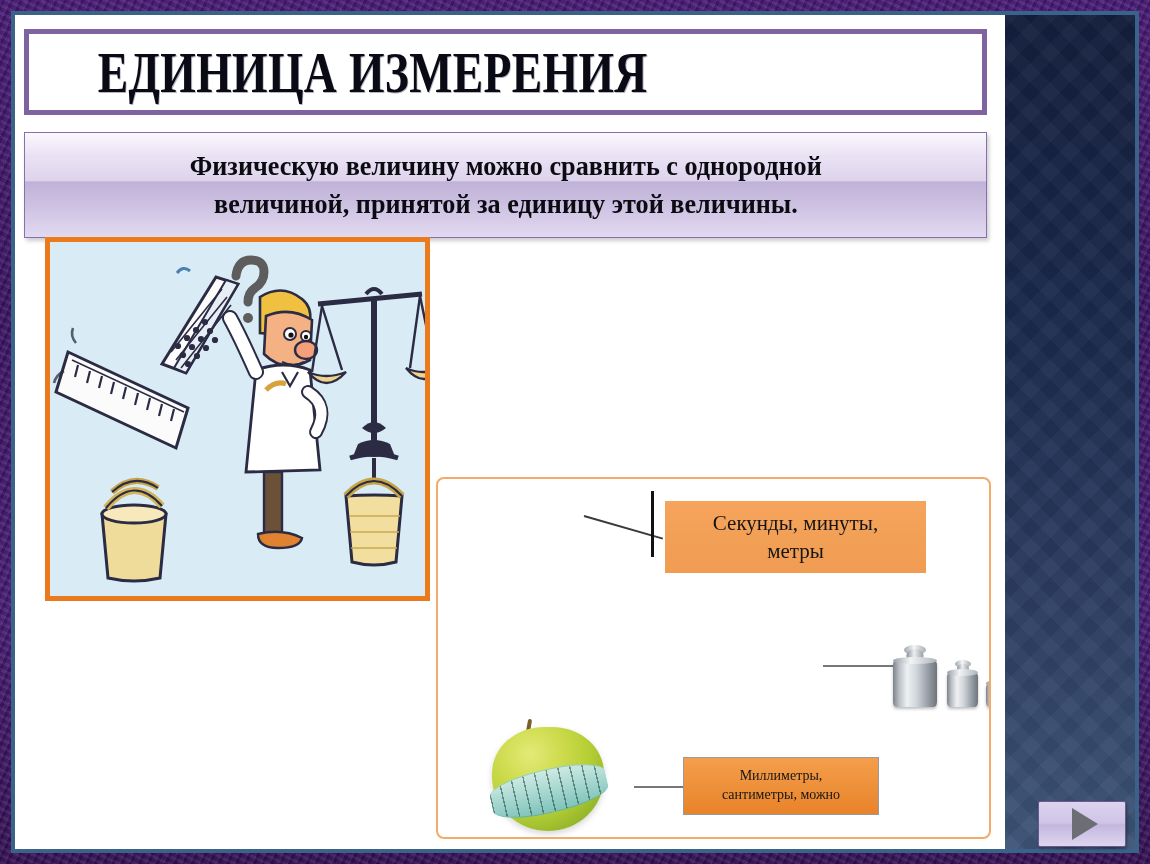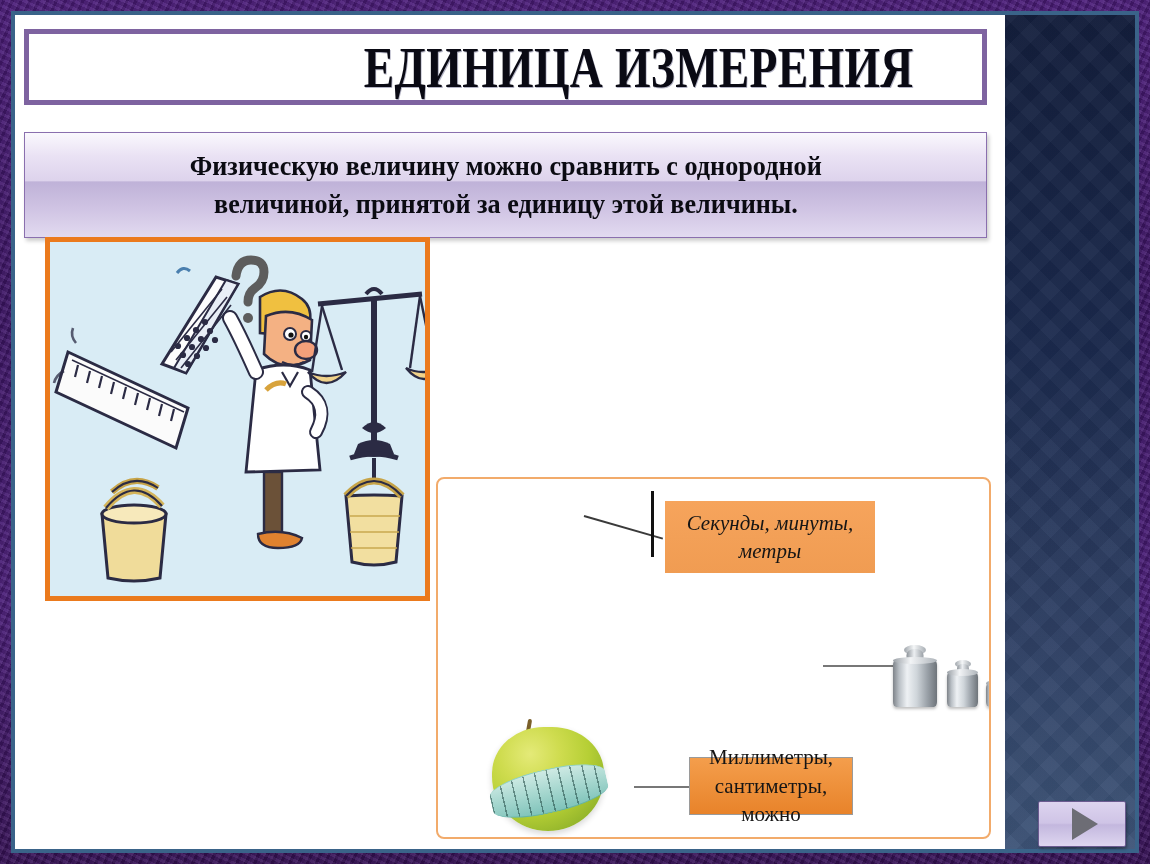--- a/index.html
+++ b/index.html
@@ -78,27 +78,27 @@
         rgba(0,0,0,0.03) 14px, rgba(0,0,0,0.03) 28px),
       linear-gradient(180deg, #141f3d 0%, #1c2a4e 40%, #2f4165 75%, #3e5478 100%);
   }
 
   
   .title-box {
     position: absolute;
     left: 9px;
     top: 14px;
     width: 963px;
-    height: 76px;
+    height: 86px;
     box-sizing: border-box;
     background: #ffffff;
     border: 5px solid #7e63a0;
     display: flex;
     align-items: center;
-    justify-content: flex-end;
+    justify-content: flex-start;
   }
   .title-text {
     font-family: "Liberation Serif", "DejaVu Serif", serif;
     font-weight: bold;
     font-size: 57px;
     line-height: 1;
     letter-spacing: 0.5px;
     color: #0a0a14;
     transform: scaleX(0.80);
     transform-origin: center;
@@ -174,45 +174,44 @@
     flex-direction: column;
     align-items: center;
     justify-content: center;
     font-family: "Liberation Serif", "DejaVu Serif", serif;
     color: #151515;
     text-align: center;
   }
   .lbl-time {
     left: 227px;
     top: 22px;
-    width: 210px;
+    width: 261px;
     height: 72px;
     background: linear-gradient(180deg, #f6a45c 0%, #f09c52 100%);
     font-size: 21px;
     line-height: 1.35;
-    font-style: italic;
   }
   .lbl-mass {
     left: 246px;
     top: 148px;
     width: 139px;
     height: 75px;
     background: linear-gradient(180deg, #fdf0e6 0%, #fbdcc6 100%);
     border: 1px solid #8d8d8d;
     font-size: 16px;
     line-height: 1.35;
   }
   .lbl-length {
-    left: 251px;
+    left: 245px;
     top: 278px;
-    width: 164px;
+    width: 196px;
     height: 58px;
     background: linear-gradient(180deg, #f49e4c 0%, #e8832a 100%);
     border: 1px solid #9a9a9a;
-    font-size: 21px;
+    font-size: 14px;
     line-height: 1.35;
   }
 
   
   .conn { position: absolute; background: #3a3a3a; }
   .conn-time-h { left: 146px; top: 36px; width: 82px; height: 2px;
                  transform: rotate(16deg); transform-origin: left center; }
   .conn-time-v { left: 213px; top: 12px; width: 3px; height: 66px; background: #111; }
   .conn-mass   { left: 385px; top: 186px; width: 78px; height: 1.5px; background: #777; }
   .conn-len    { left: 196px; top: 307px; width: 56px; height: 1.5px; background: #777; }

